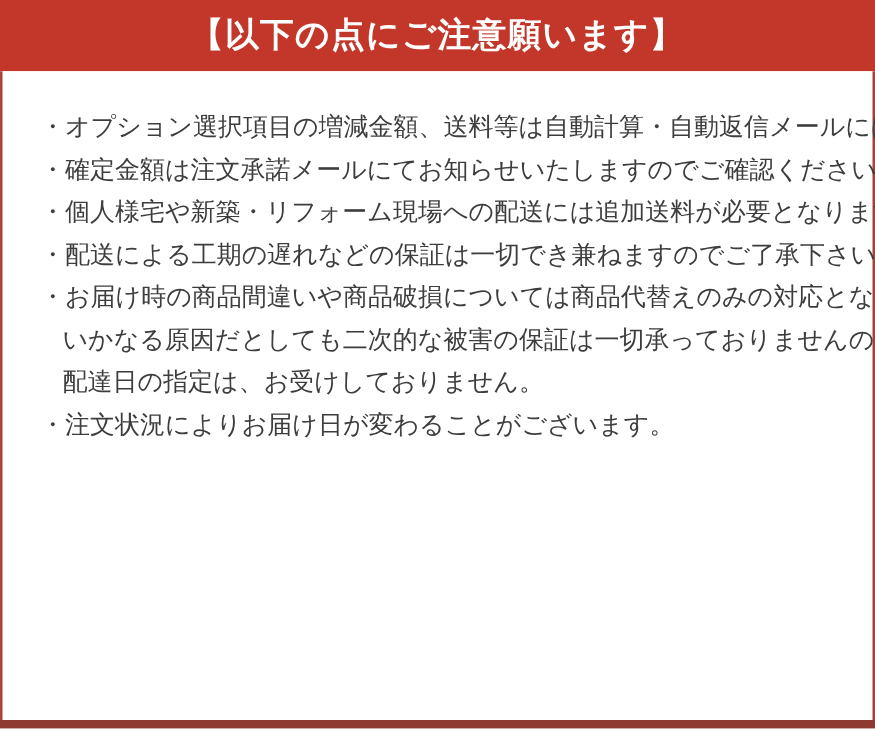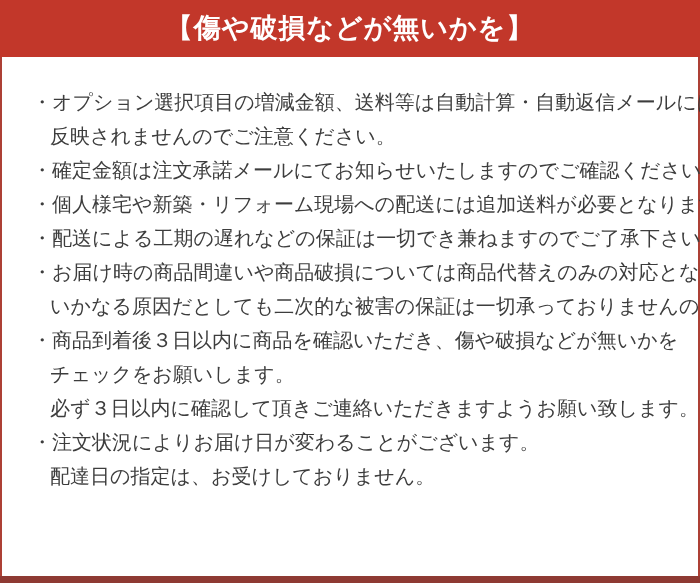--- a/index.html
+++ b/index.html
@@ -55,56 +55,50 @@
     height: 7px;
     background: var(--footer_red, #8e3a33);
   }
 </style>
 </head>
 <body>
 
 <div class="frame">
 
   <div class="banner">
-    <span class="banner-title">【傷や破損などが無いかを】</span>
+    <span class="banner-title">【以下の点にご注意願います】</span>
   </div>
 
   <div class="content">
 
     <div>
       <div class="line">・オプション選択項目の増減金額、送料等は自動計算・自動返信メールには</div>
-      <div class="line cont">反映されませんのでご注意ください。</div>
     </div>
 
     <div>
       <div class="line">・確定金額は注文承諾メールにてお知らせいたしますのでご確認ください。</div>
     </div>
 
     <div>
       <div class="line">・個人様宅や新築・リフォーム現場への配送には追加送料が必要となります。</div>
     </div>
 
     <div>
       <div class="line">・配送による工期の遅れなどの保証は一切でき兼ねますのでご了承下さいませ。</div>
     </div>
 
 
     <div>
       <div class="line">・お届け時の商品間違いや商品破損については商品代替えのみの対応となります。</div>
       <div class="line cont">いかなる原因だとしても二次的な被害の保証は一切承っておりませんので</div>
     </div>
 
-    <div>
-      <div class="line">・商品到着後３日以内に商品を確認いただき、傷や破損などが無いかを</div>
-      <div class="line cont">チェックをお願いします。</div>
-      <div class="line cont">必ず３日以内に確認して頂きご連絡いただきますようお願い致します。</div>
-    </div>
 
     <div>
+      <div class="line cont">配達日の指定は、お受けしておりません。</div>
       <div class="line">・注文状況によりお届け日が変わることがございます。</div>
-      <div class="line cont">配達日の指定は、お受けしておりません。</div>
     </div>
 
   </div>
 
   <div class="footer-bar"></div>
 
 </div>
 
 </body></html>

